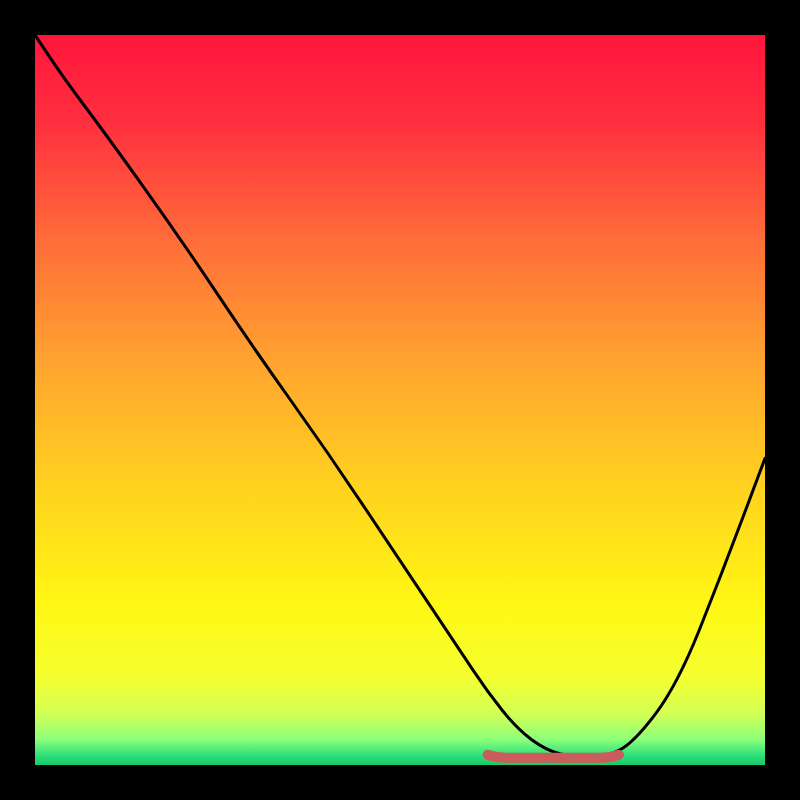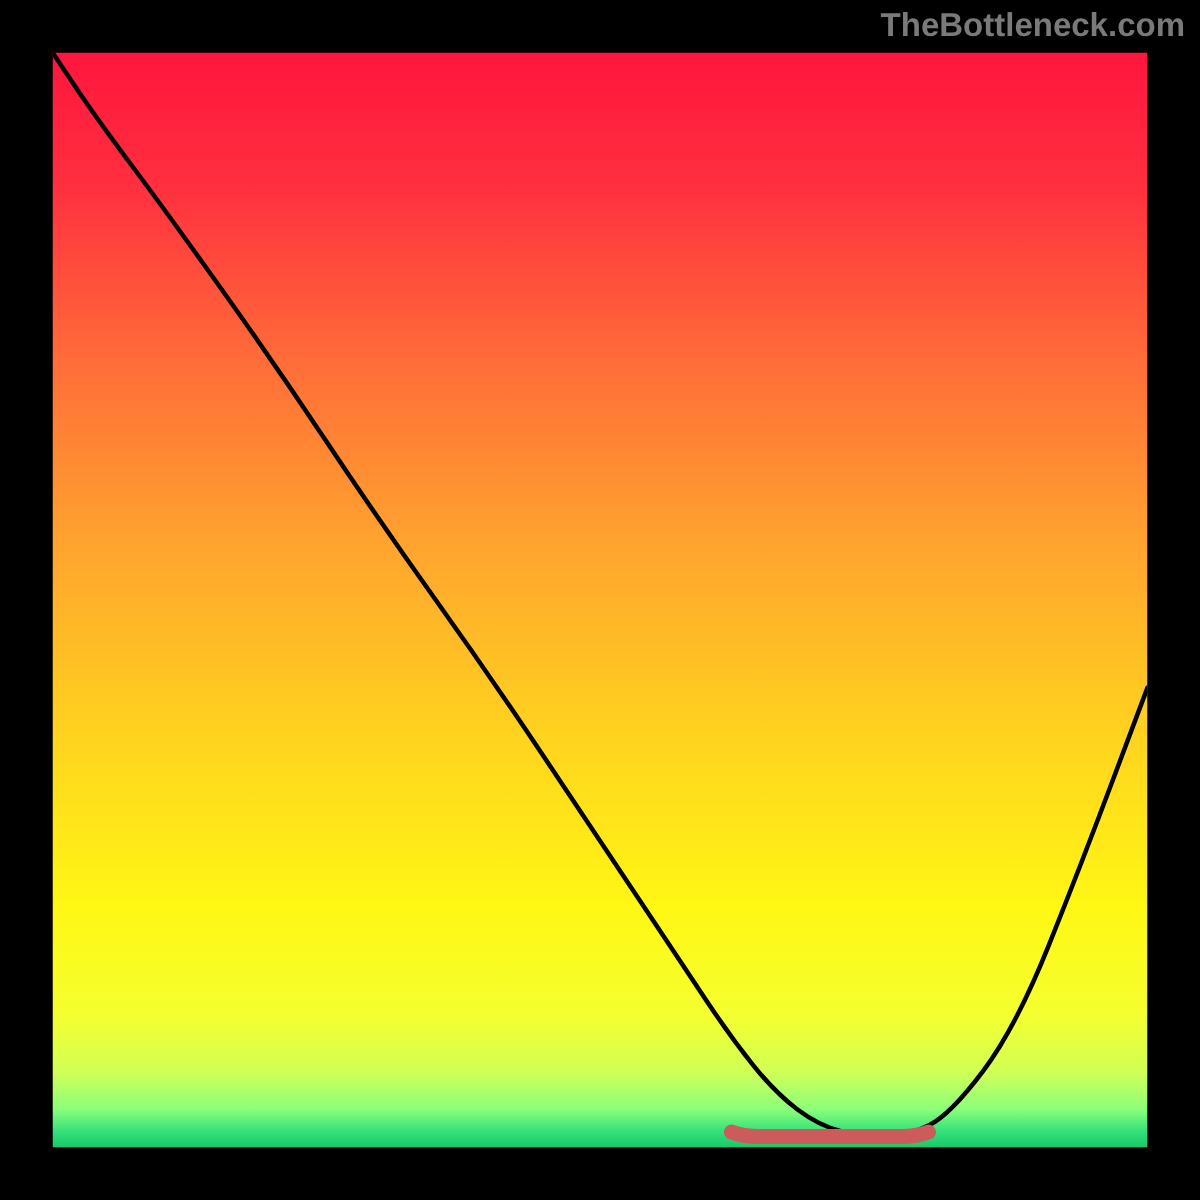--- a/index.html
+++ b/index.html
@@ -4,21 +4,20 @@
 <style>
 html,body{margin:0;padding:0;width:800px;height:800px;background:#000;overflow:hidden}
 .container{position:relative;width:800px;height:800px}
 .watermark{position:absolute;top:4px;right:10px;color:#7a7a7a;font-family:Arial,Helvetica,sans-serif;font-size:22px;font-weight:bold;z-index:3}
 .plot{position:absolute;left:35px;top:35px;width:730px;height:730px;z-index:1}
 .curve{position:absolute;left:35px;top:35px;width:730px;height:730px;z-index:2;pointer-events:none}
 </style>
 </head>
 <body>
 <div class="container">
-<div class="watermark">TheBottleneck.com</div>
 <svg class="plot" viewBox="0 0 730 730" preserveAspectRatio="none">
 <defs>
 <linearGradient id="bg" x1="0" y1="0" x2="0" y2="1">
 <stop offset="0" stop-color="#ff163d"></stop>
 <stop offset="0.12" stop-color="#ff2f3f"></stop>
 <stop offset="0.28" stop-color="#ff6c39"></stop>
 <stop offset="0.45" stop-color="#ffa42f"></stop>
 <stop offset="0.62" stop-color="#ffd21f"></stop>
 <stop offset="0.78" stop-color="#fff714"></stop>
 <stop offset="0.88" stop-color="#f4ff30"></stop>

